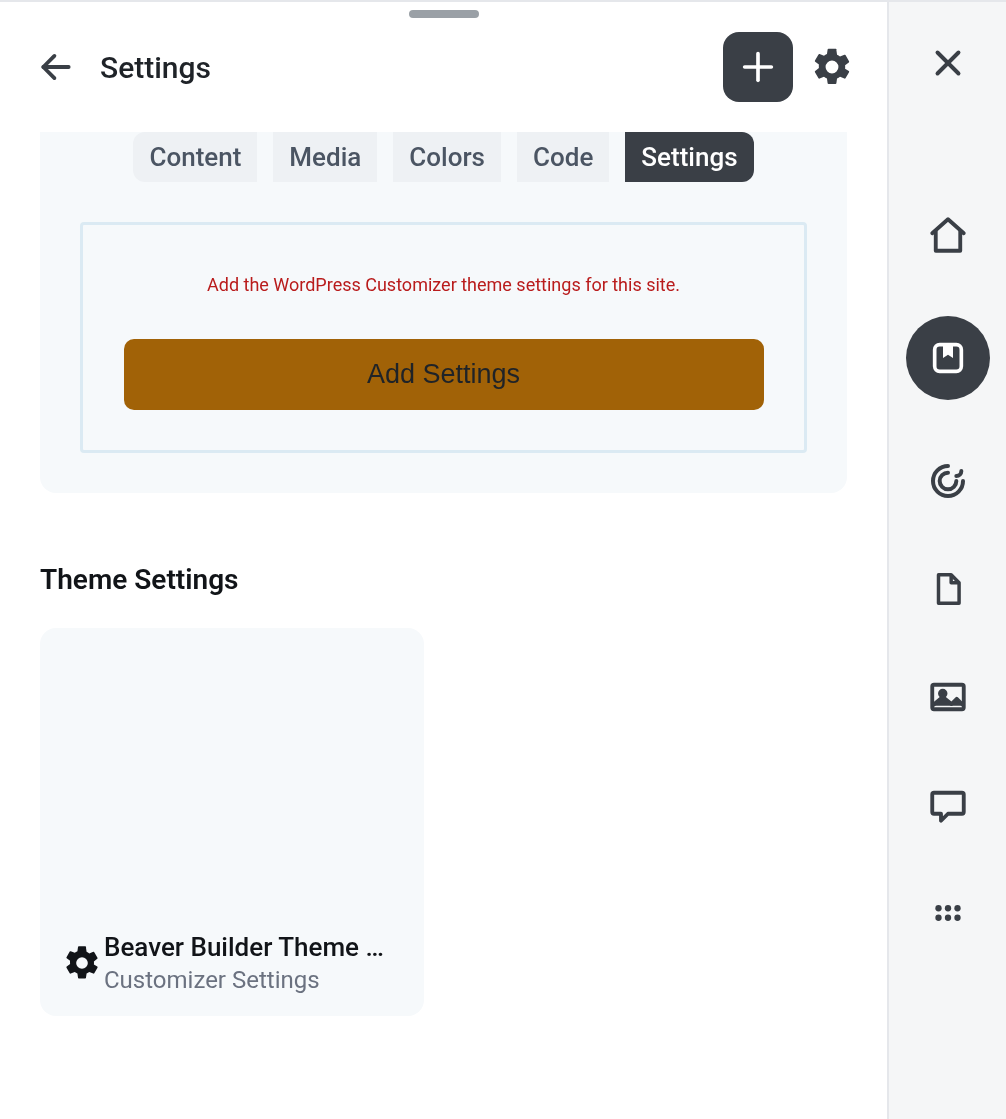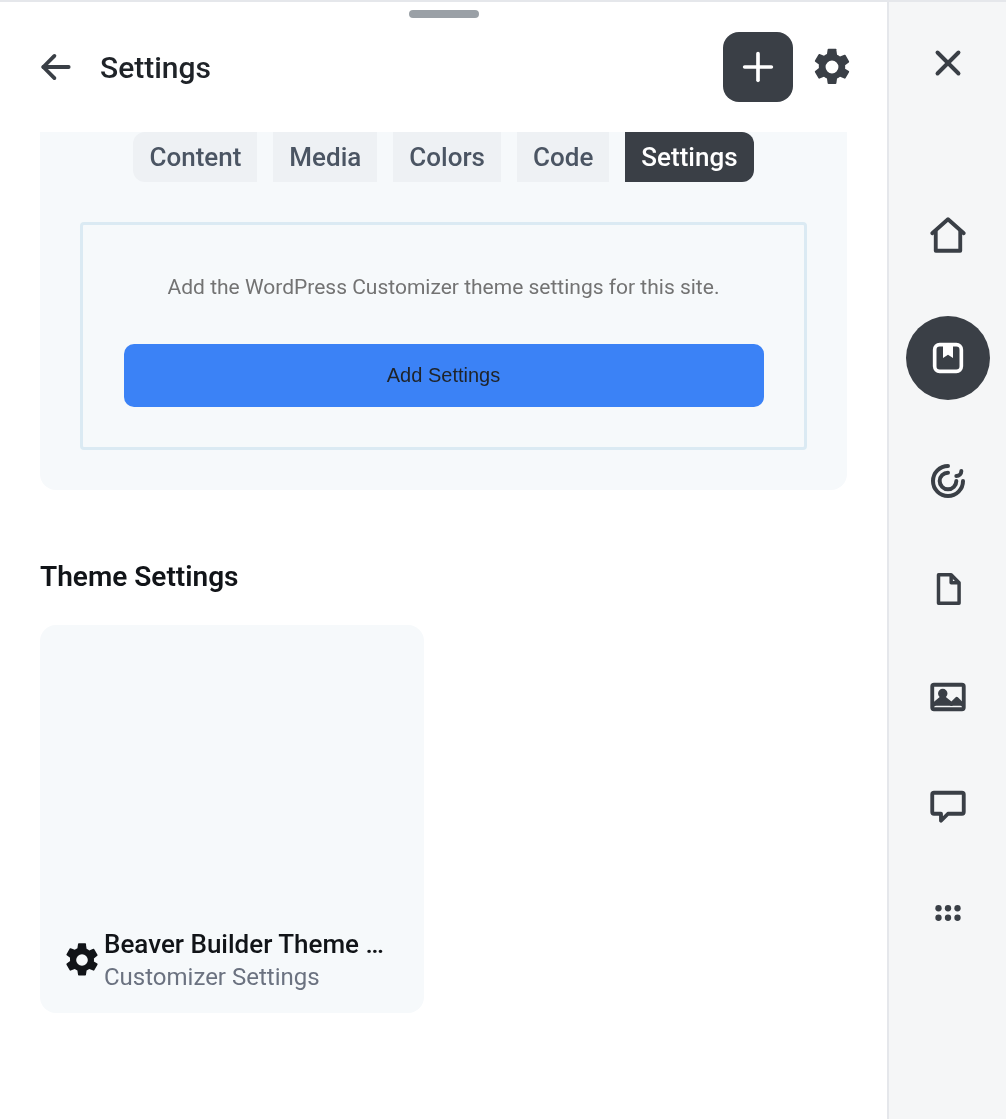--- a/index.html
+++ b/index.html
@@ -110,36 +110,36 @@
   }
 
   .dashed-box {
     margin: 40px 40px 0 40px;
     border: 3px solid #dbeaf3;
     border-radius: 4px;
     padding: 46px 22px 40px 22px;
     text-align: center;
   }
   .dashed-box .desc {
-    font-size: 21px;
+    font-size: 18px;
     line-height: 1.55;
-    color: #737373;
+    color: #b91c1c;
     max-width: 620px;
     margin: 0 auto 40px auto;
   }
   .add-settings-btn {
     display: block;
     width: 640px;
     max-width: 100%;
     margin: 0 auto;
-    background: #3b82f6;
+    background: #a16207;
     border: none;
     border-radius: 10px;
     padding: 20px 0;
-    font-size: 20px;
+    font-size: 27px;
     color: #1f2328;
     cursor: pointer;
   }
 
   .section {
     padding: 70px 40px 0 40px;
   }
   .section h2 {
     font-size: 28px;
     font-weight: 600;

